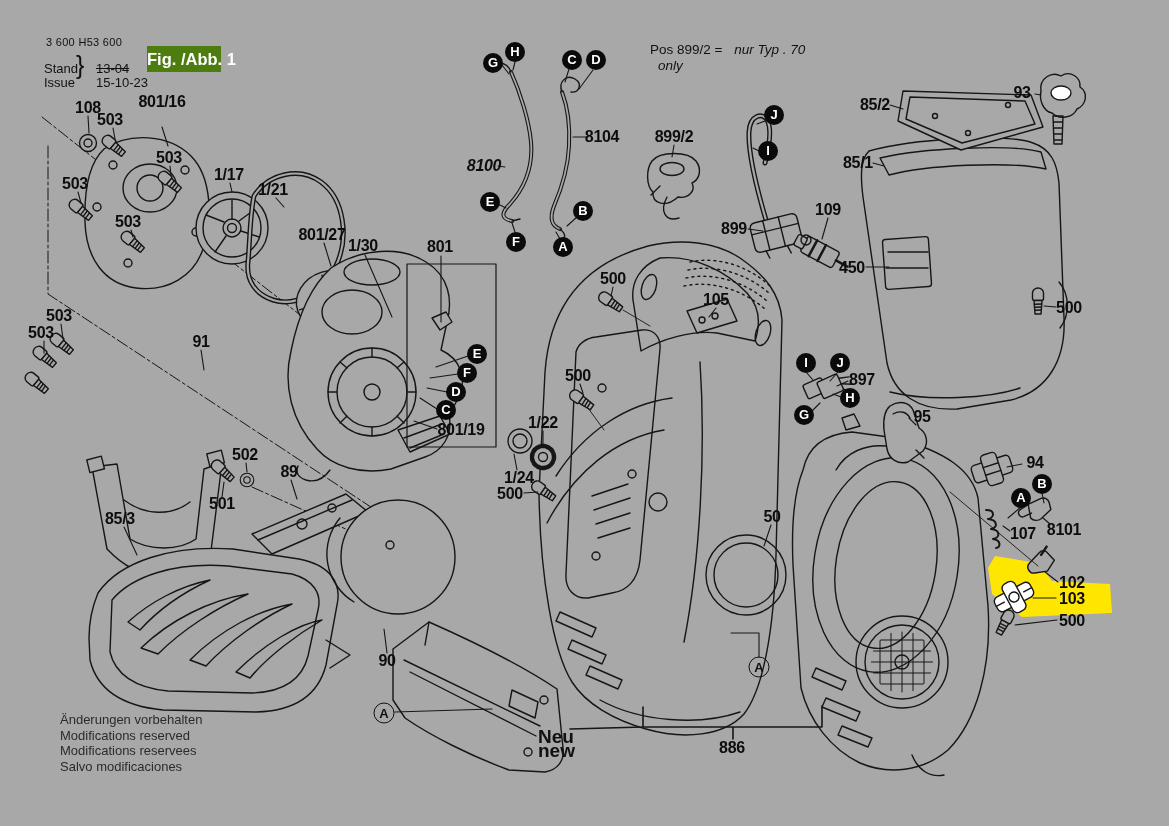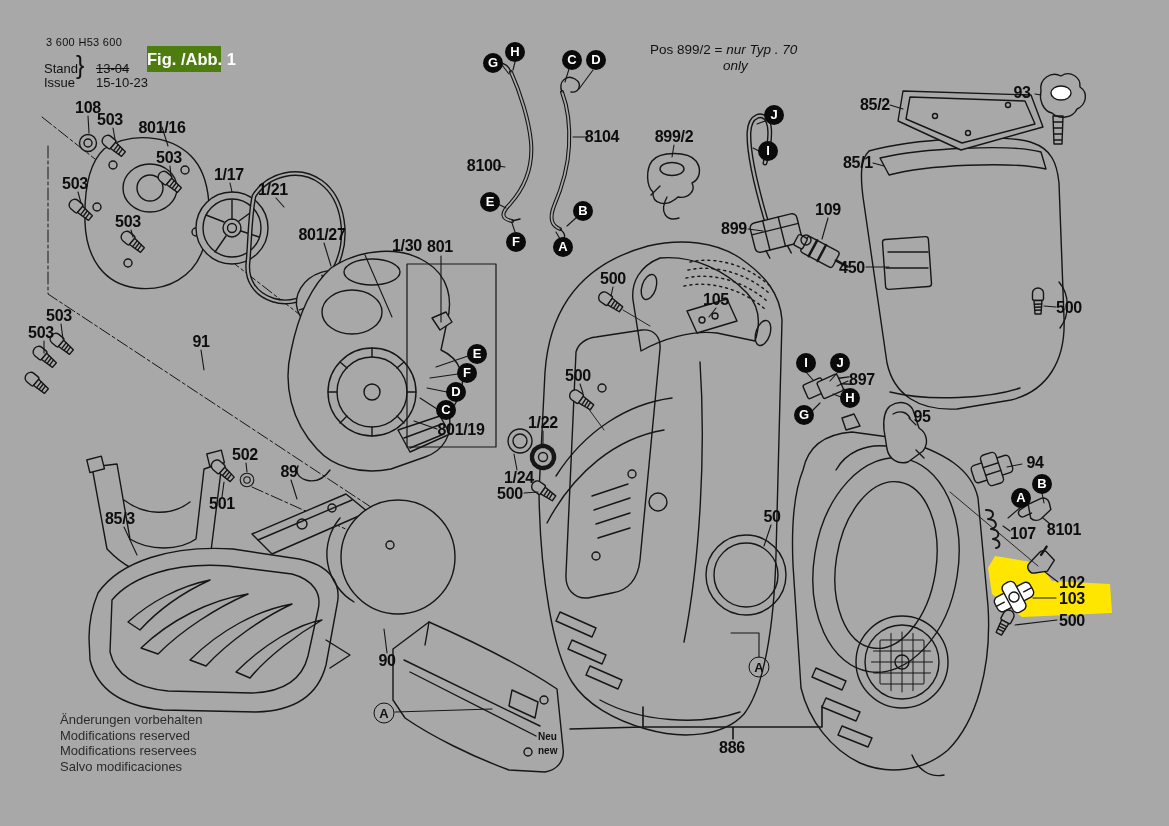--- a/index.html
+++ b/index.html
@@ -9,23 +9,23 @@
   .txt{position:absolute;white-space:nowrap;}
   .model-number{left:46px;top:36px;font-size:11px;letter-spacing:.3px;}
   .revision{left:44px;top:62px;font-size:13px;line-height:14px;}
   .revision .lbl{display:inline-block;width:38px;}
   .revision .brace{position:absolute;left:32px;top:-4px;font-size:25px;font-weight:400;}
   .rev-row{position:relative;padding-left:52px;}
   .strike{text-decoration:line-through;}
   .fig-badge{left:147px;top:46px;width:74px;height:26px;background:#4d7c0f;color:#fff;
              font-weight:bold;font-size:16.5px;text-align:center;line-height:26px;}
   .type-note{left:650px;top:42px;font-size:13.5px;line-height:16px;}
-  .type-note i{font-style:italic;}
+  .type-note i{font-style:italic;margin-left:8px;}
   .note-only{margin-left:73px;}
-  .new-marker{left:538px;top:730px;font-weight:bold;font-size:10px;line-height:14px;}
+  .new-marker{left:538px;top:730px;font-weight:bold;font-size:19px;line-height:14px;}
   .disclaimer{left:60px;top:712px;font-size:13px;line-height:15.5px;color:#2b2b2b;}
   .part-label{position:absolute;transform:translate(-50%,-50%);font-weight:bold;font-size:16px;
               letter-spacing:-.3px;color:#0d0d0d;white-space:nowrap;}
   .letter-filled{position:absolute;transform:translate(-50%,-50%);width:20px;height:20px;
                  border-radius:50%;background:#0a0a0a;color:#fff;font-weight:bold;font-size:13px;
                  line-height:20px;text-align:center;}
   .letter-outline{position:absolute;transform:translate(-50%,-50%);width:19px;height:19px;
                   border-radius:50%;border:1.7px solid #111;color:#111;font-weight:bold;
                   font-size:13px;line-height:19px;text-align:center;background:transparent;}
 </style>
@@ -349,30 +349,30 @@
 <div class="txt disclaimer">
   <div>Änderungen vorbehalten</div>
   <div>Modifications reserved</div>
   <div>Modifications reservees</div>
   <div>Salvo modificaciones</div>
 </div>
 
 <div>
       <div class="part-label" style="left: 88px; top: 108px;">108</div>
       <div class="part-label" style="left: 110px; top: 120px;">503</div>
-      <div class="part-label" style="left: 162px; top: 128px;">801/16</div>
+      <div class="part-label" style="left: 162px; top: 102px;">801/16</div>
       <div class="part-label" style="left: 169px; top: 158px;">503</div>
       <div class="part-label" style="left: 75px; top: 184px;">503</div>
       <div class="part-label" style="left: 229px; top: 175px;">1/17</div>
       <div class="part-label" style="left: 273px; top: 190px;">1/21</div>
       <div class="part-label" style="left: 128px; top: 222px;">503</div>
       <div class="part-label" style="left: 322px; top: 235px;">801/27</div>
-      <div class="part-label" style="left: 363px; top: 246px; margin-left: 44px;">1/30</div>
+      <div class="part-label" style="left: 363px; top: 246px;">1/30</div>
       <div class="part-label" style="left: 440px; top: 247px;">801</div>
-      <div class="part-label" style="left: 484px; top: 166px;">8100</div>
+      <div class="part-label" style="left: 484px; top: 166px; font-style: italic;">8100</div>
       <div class="part-label" style="left: 602px; top: 137px;">8104</div>
       <div class="part-label" style="left: 674px; top: 137px;">899/2</div>
       <div class="part-label" style="left: 734px; top: 229px;">899</div>
       <div class="part-label" style="left: 828px; top: 210px;">109</div>
       <div class="part-label" style="left: 875px; top: 105px;">85/2</div>
       <div class="part-label" style="left: 1022px; top: 93px;">93</div>
       <div class="part-label" style="left: 858px; top: 163px;">85/1</div>
       <div class="part-label" style="left: 852px; top: 268px;">450</div>
       <div class="part-label" style="left: 1069px; top: 308px;">500</div>
       <div class="part-label" style="left: 613px; top: 279px;">500</div>

